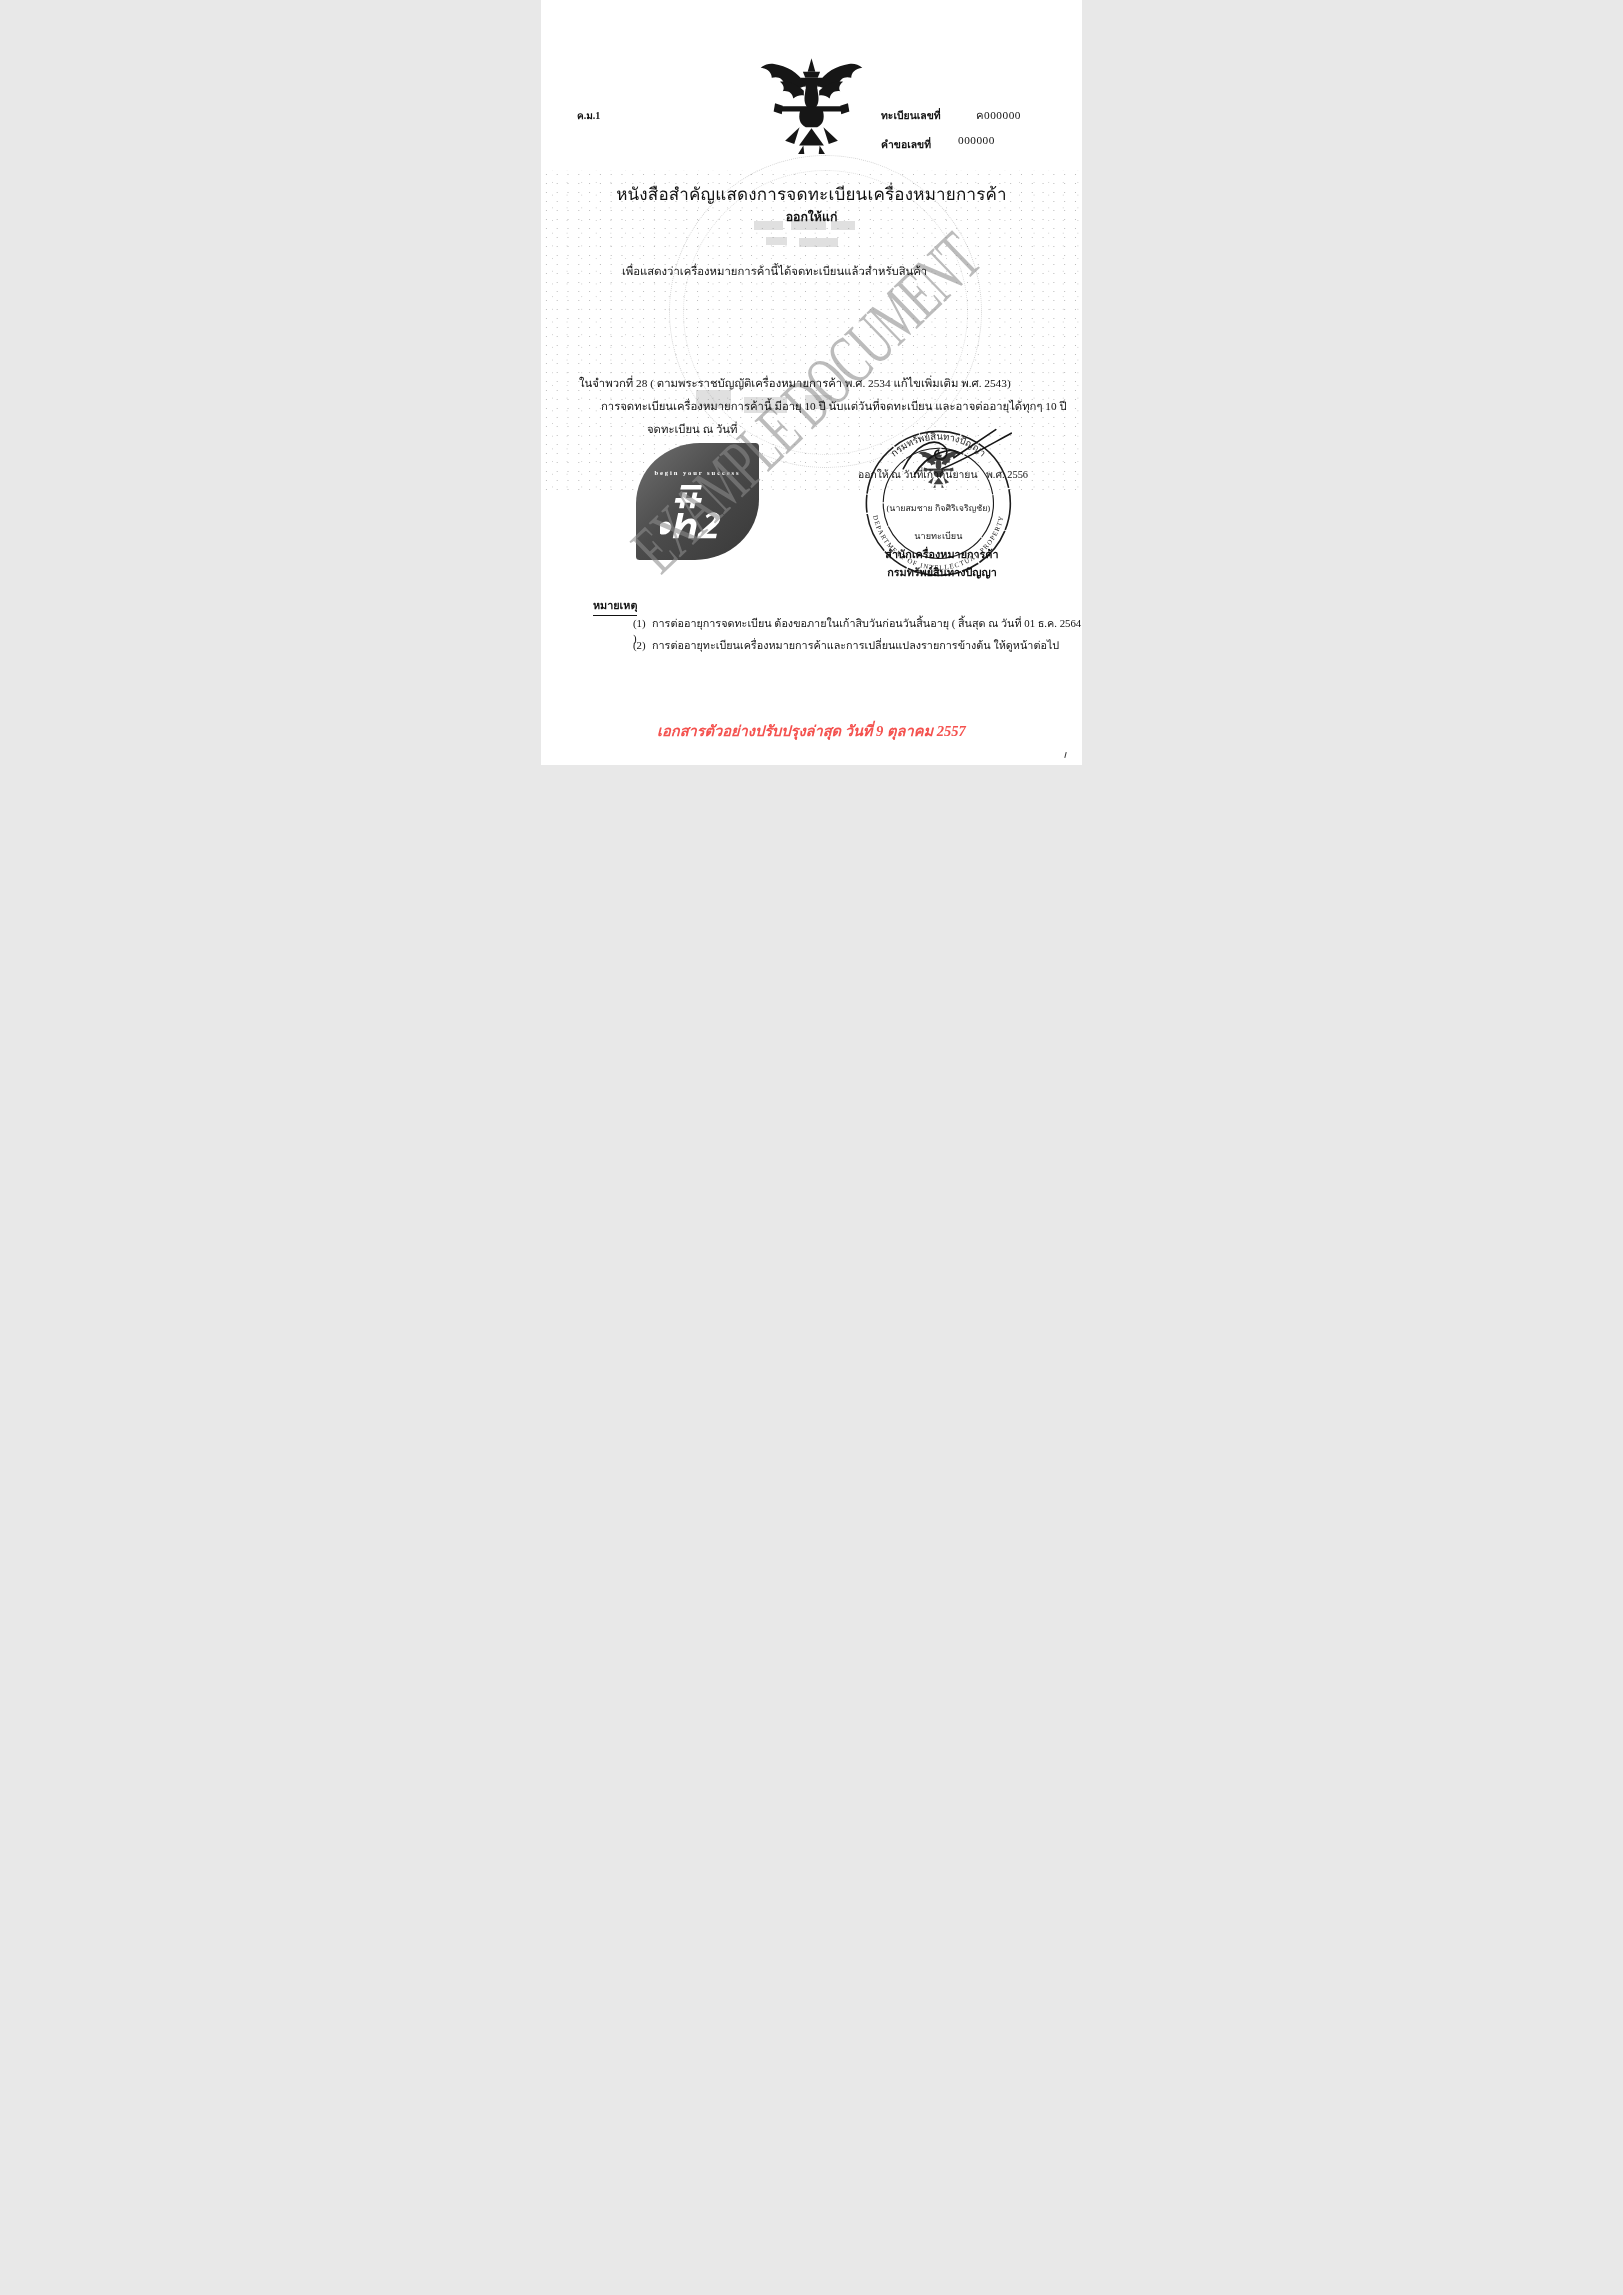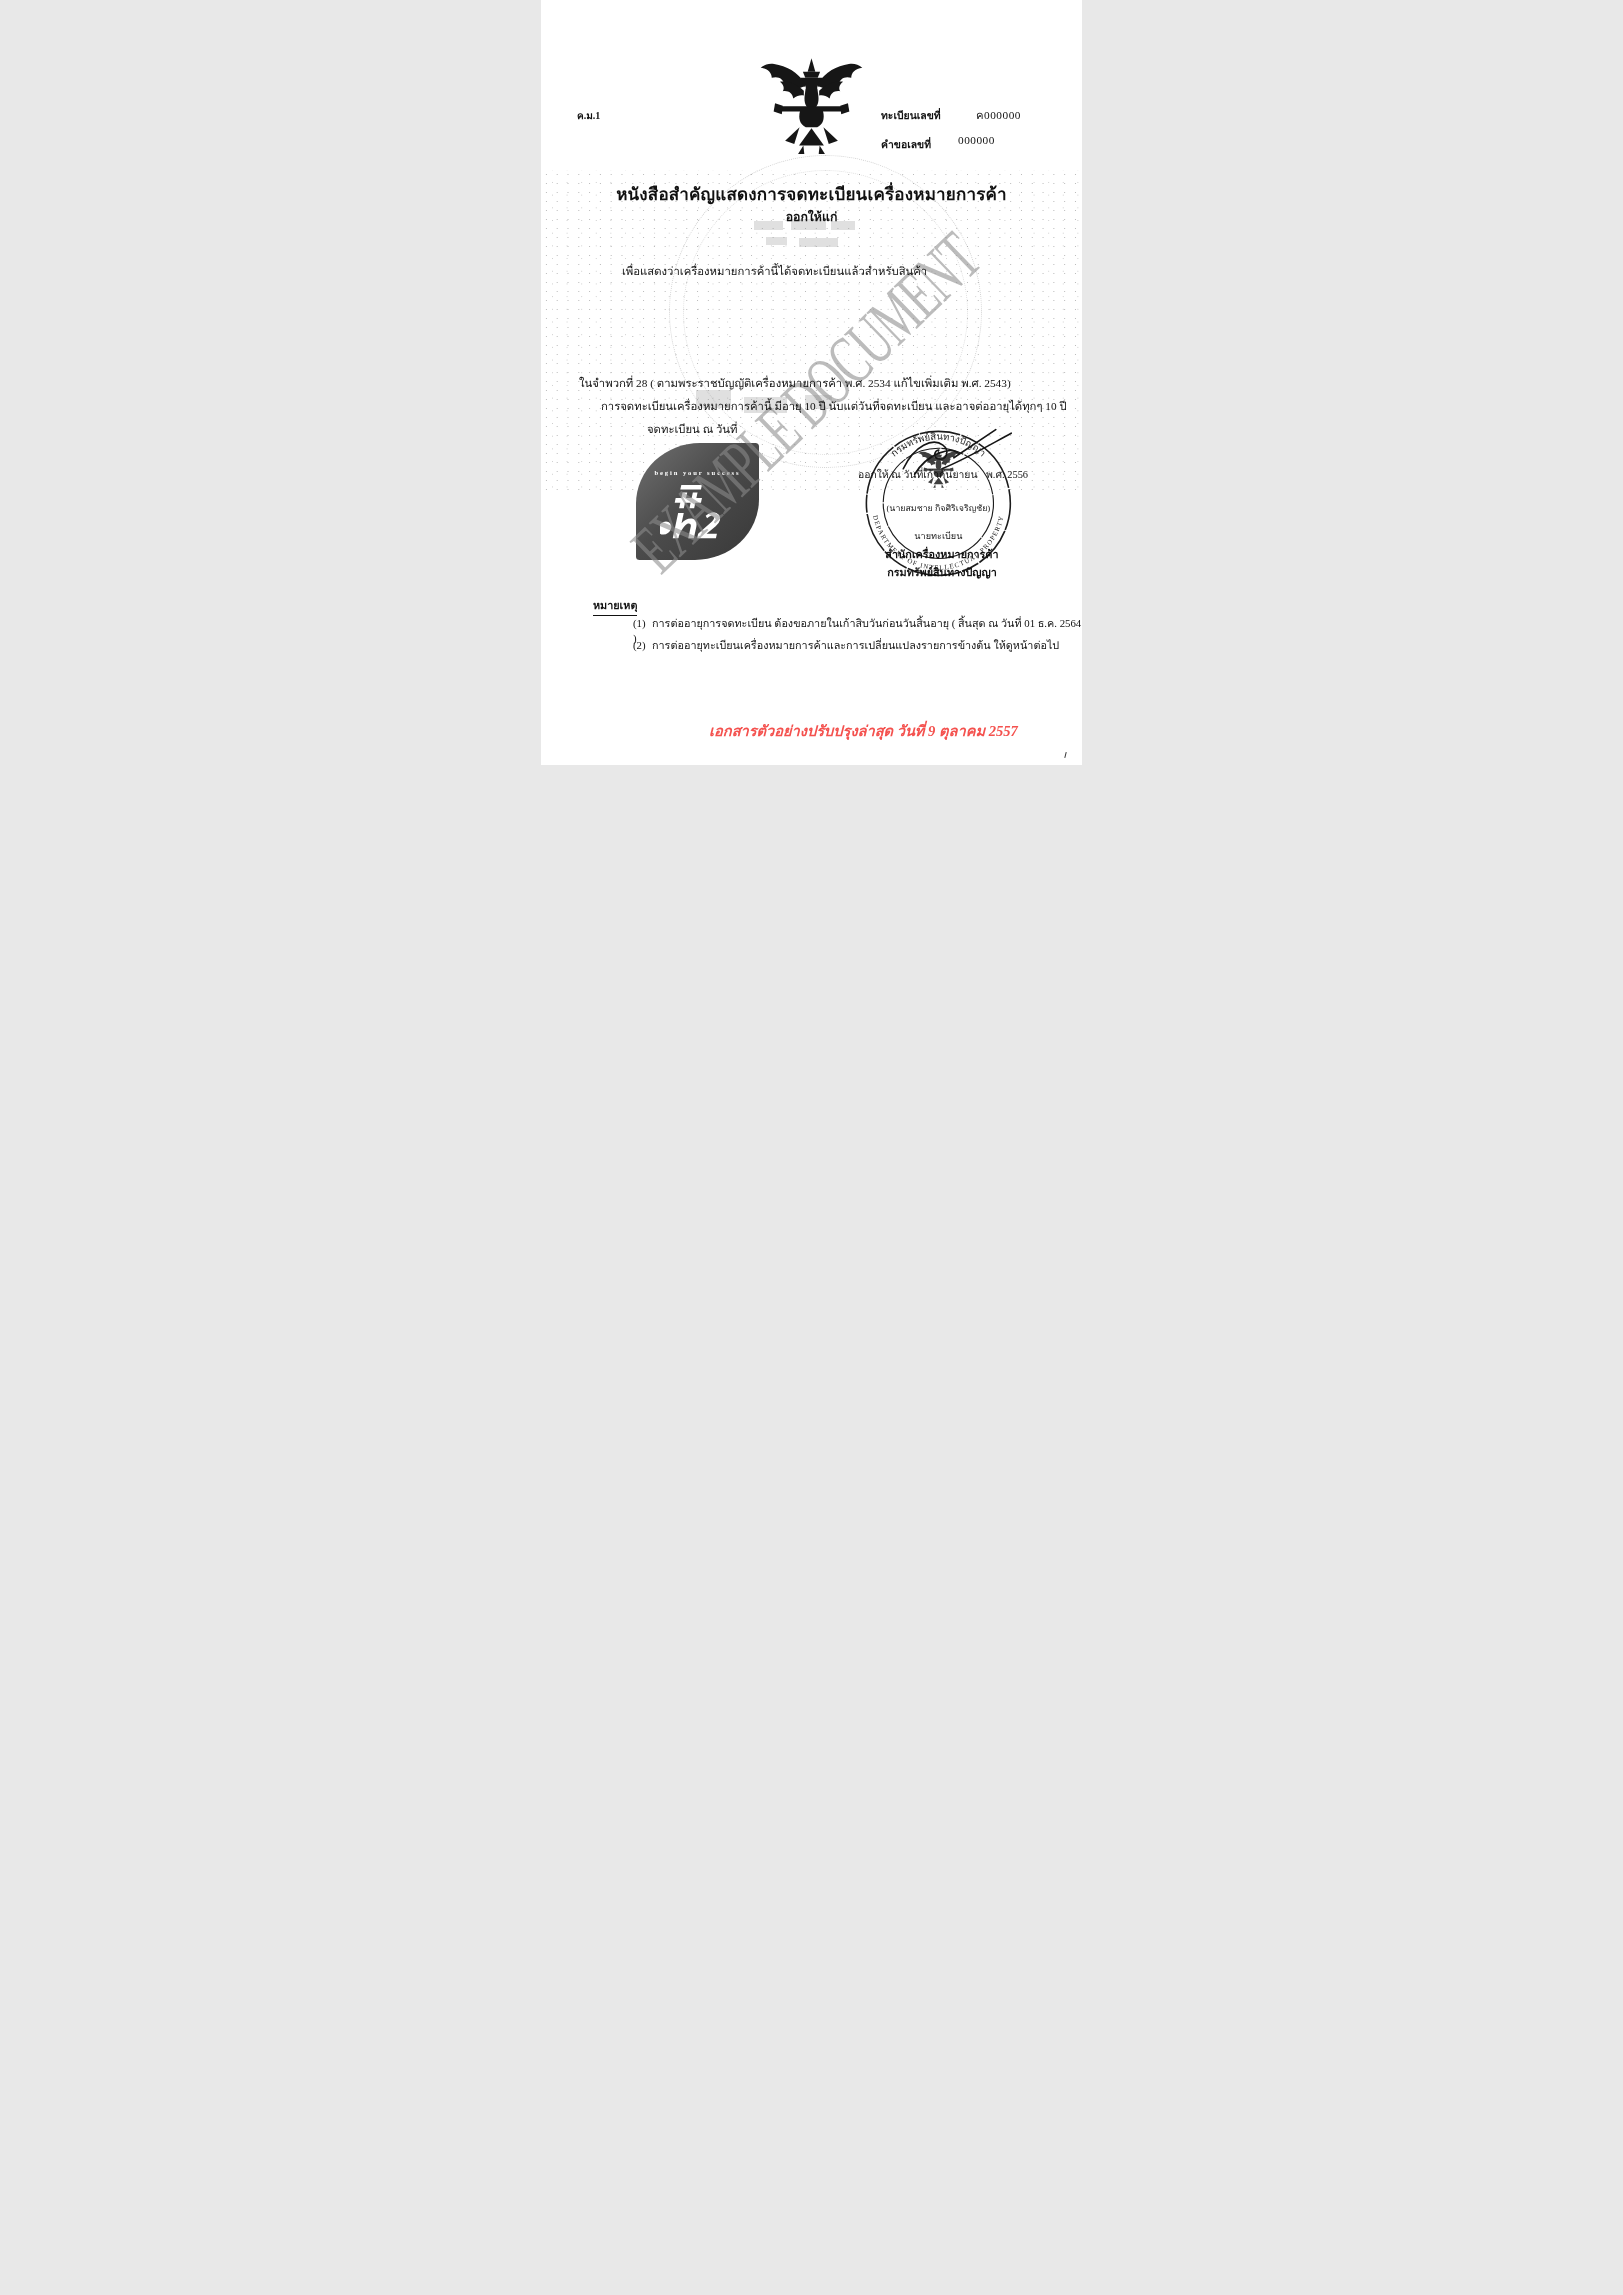--- a/index.html
+++ b/index.html
@@ -10,21 +10,21 @@
   .abs{position:absolute;}
   .z1{z-index:1}.z2{z-index:2}.z3{z-index:3}
   
   .form-code{left:36px;top:108px;font-size:10px;font-weight:bold;}
   .emblem{left:213px;top:56px;width:115px;height:106px;}
   .reg-label{left:340px;top:107px;font-size:10.4px;font-weight:bold;}
   .reg-value{left:415px;top:106px;font-size:11.3px;letter-spacing:0.5px;margin-left:20px;}
   .app-label{left:340px;top:136px;font-size:10.4px;font-weight:bold;}
   .app-value{left:417px;top:134px;font-size:11.3px;letter-spacing:0.5px;}
   
-  .title{left:0;top:180px;width:100%;text-align:center;font-size:17px;font-weight:bold;letter-spacing:0.2px;}
+  .title{left:0;top:180px;width:100%;text-align:center;font-size:17px;font-weight:normal;letter-spacing:0.2px;}
   .issued-to{left:0;top:207px;width:100%;text-align:center;font-size:12.3px;font-weight:bold;}
   .purpose{left:81px;top:262px;font-size:11.3px;}
   .purpose .gap{}
   .class-line{left:38px;top:374px;font-size:11.3px;}
   .validity-line{left:60px;top:397px;font-size:11.3px;}
   .registered-line{left:106px;top:420px;font-size:11.3px;}
   
   .issued-on{left:317px;top:448px;font-size:10.4px;white-space:nowrap;margin-top:18px;}
   .issued-on .era{margin-left:8.5px;}
   .seal{left:319px;top:425px;width:164px;height:164px;overflow:visible;}
@@ -43,22 +43,22 @@
   }
   .logo .glyph{position:absolute;left:23.6px;top:40px;width:80px;height:61px;}
   
   .notes-heading{left:52px;top:589px;font-size:10.8px;font-weight:bold;border-bottom:1.4px solid #111;padding-bottom:0.5px;margin-top:8px;}
   .note{font-size:10.8px;margin-top:9px;}
   .note .no{display:inline-block;width:19px;}
   .note1{left:92px;top:606px;}
   .note2{left:92px;top:628px;}
   
   .footer-notice{
-    left:16px;top:719px;width:100%;text-align:center;
-    font-size:14.6px;font-style:italic;font-weight:bold;color:#f4514e;padding-left:36px;
+    left:0;top:719px;width:100%;text-align:center;
+    font-size:14.6px;font-style:italic;font-weight:bold;color:#f4514e;
   }
   
   .watermark{
     left:265px;top:403px;white-space:nowrap;color:#8c8c8c;opacity:.58;
     font-size:71px;font-family:"Liberation Serif","DejaVu Serif",serif;
     transform:translate(-50%,-50%) rotate(-44deg) scaleX(.62);
     transform-origin:center;letter-spacing:-1.9px;
   }
   .dotted-ring{border:0.9px dotted #9a9a9a;border-radius:50%;opacity:.45;}
   .ring-outer{left:128px;top:155px;width:311px;height:311px;}

